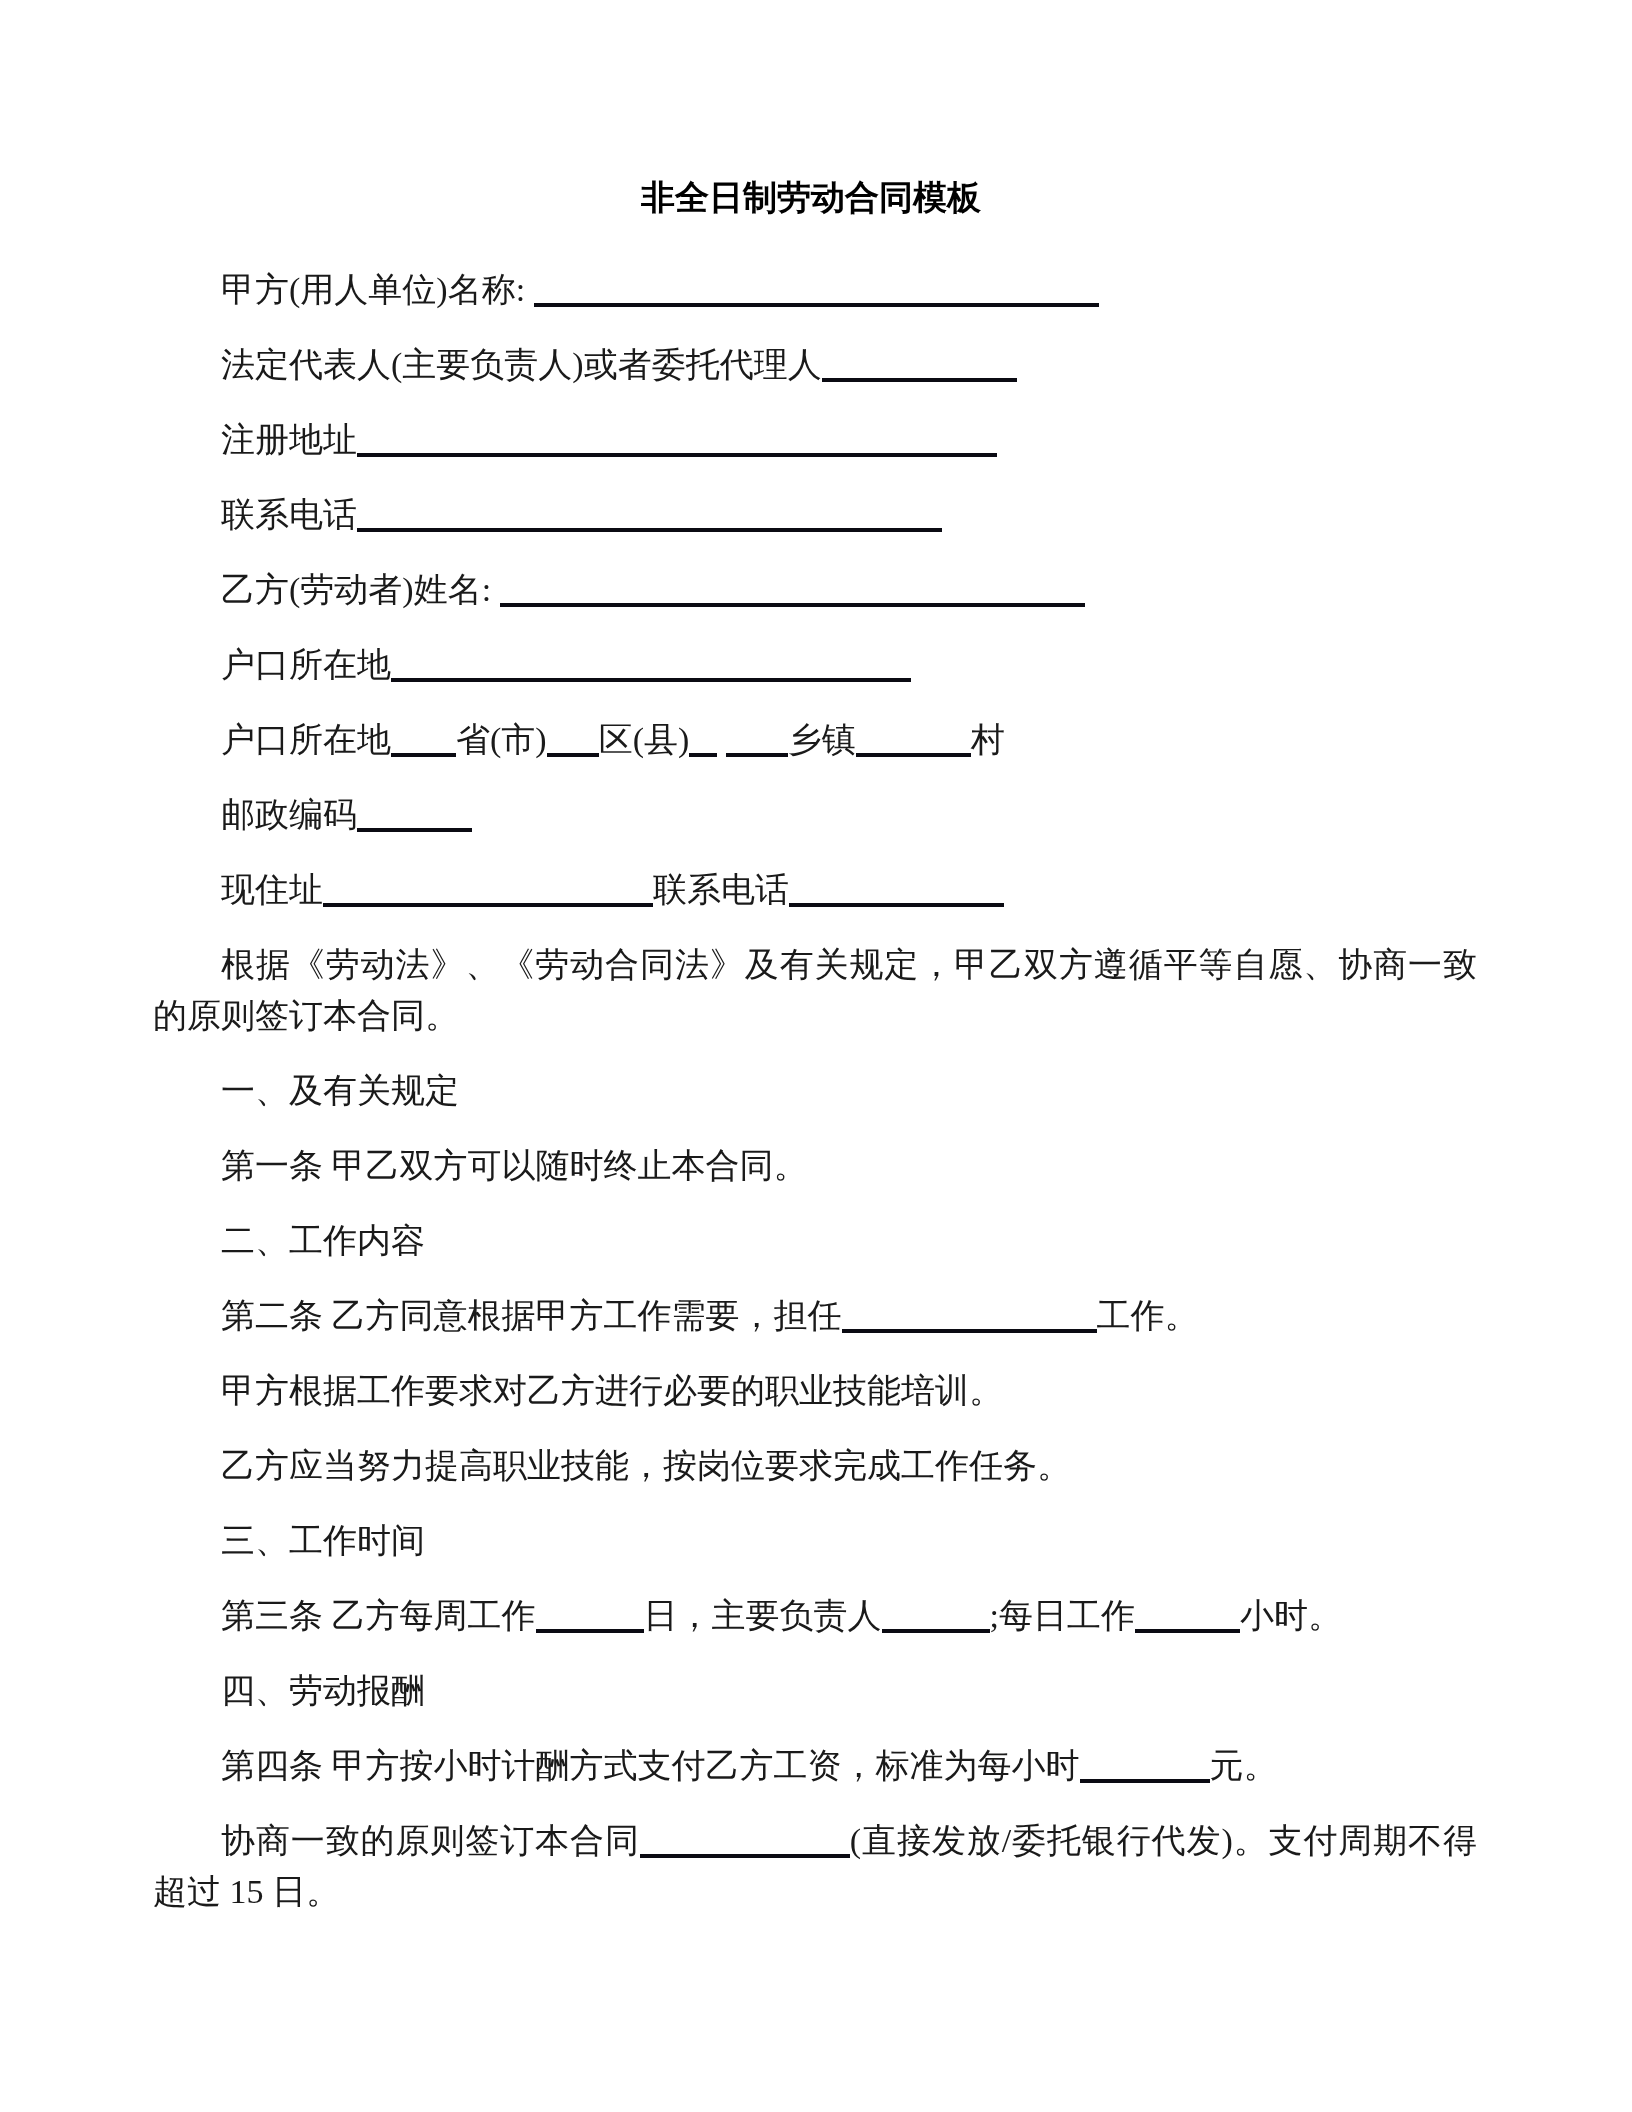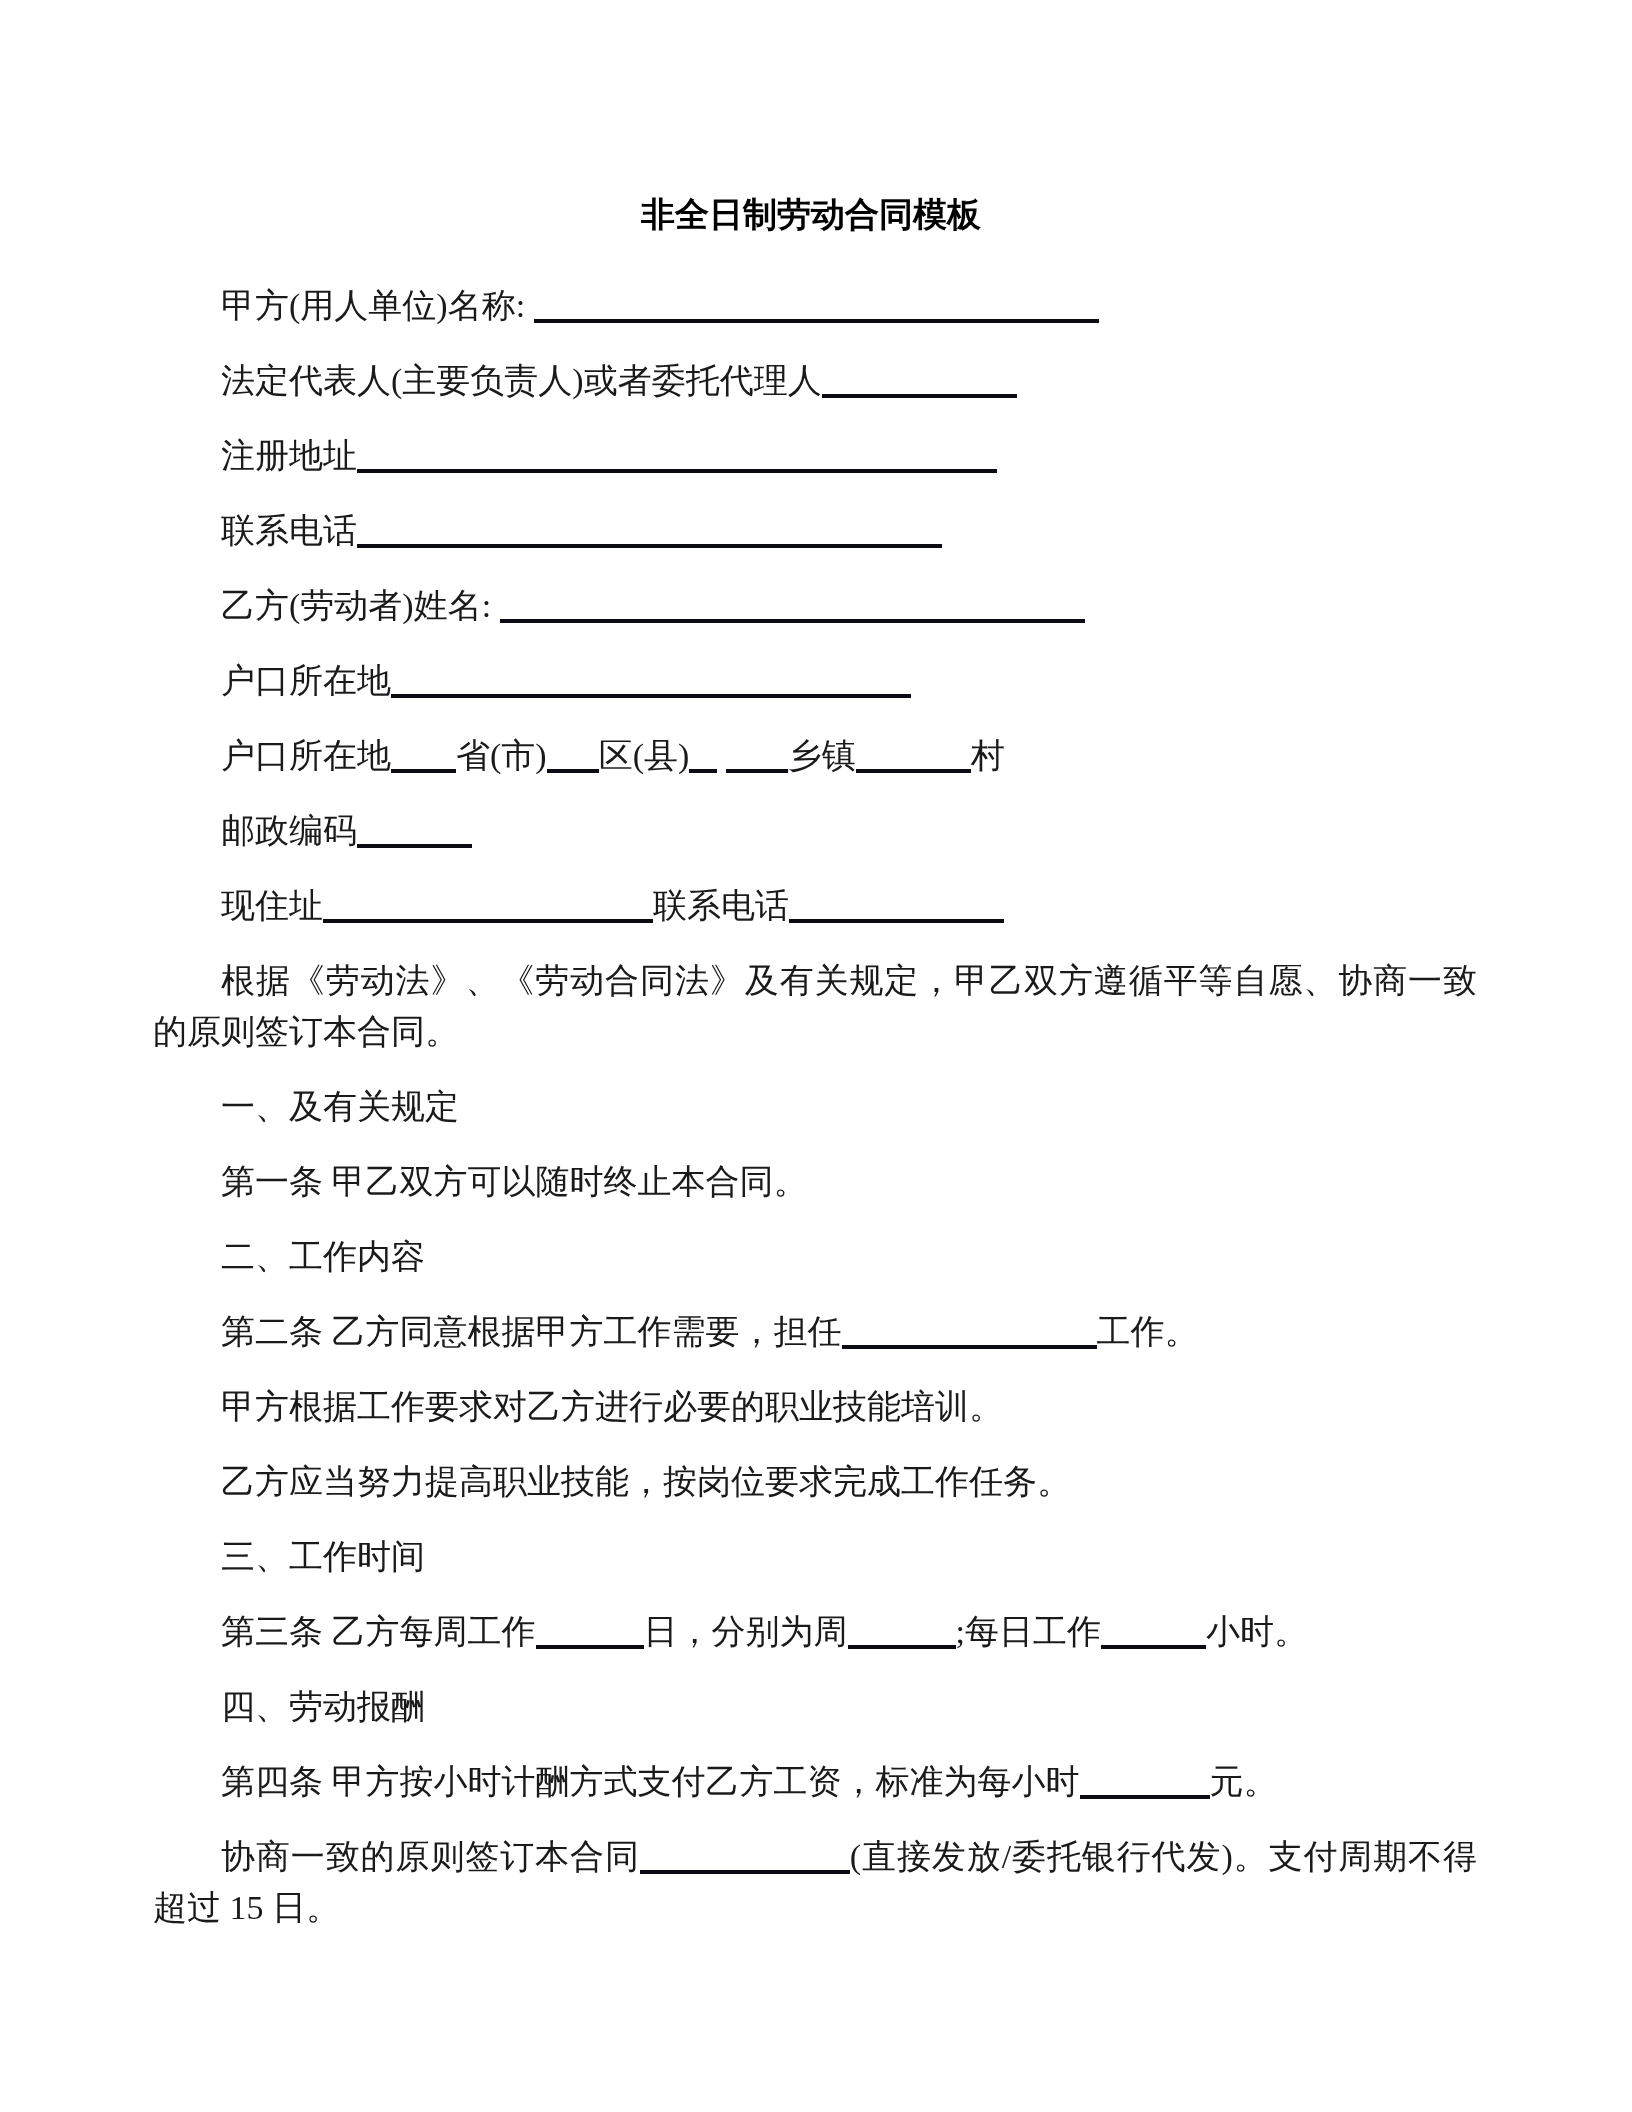--- a/index.html
+++ b/index.html
@@ -13,23 +13,23 @@
     height: 2112px;
     box-sizing: border-box;
     background: #ffffff;
     padding: 178px 155px 0 145px;
     overflow: hidden;
     font-family: "Liberation Serif", "DejaVu Serif", serif;
     font-size: 34px;
     color: #1a1a1a;
   }
   .doc-title {
-    margin: 16px 0 46px 0;
+    margin: 0 0 46px 0;
     text-align: center;
-    font-family: Liberation Sans, sans-serif;
+    font-family: Liberation Serif, serif;
     font-weight: 700;
     font-size: 34px;
     color: #000000;
     line-height: 40px;
   }
   .doc-body p.ln {
     margin: 0 0 24px 8px;
     line-height: 51px;
     text-indent: 68px;
     white-space: normal;
@@ -61,18 +61,18 @@
       <p class="ln field"><span>邮政编码</span><span class="blank" style="width: 115px;"></span></p>
       <p class="ln field"><span>现住址</span><span class="blank" style="width: 330px;"></span><span>联系电话</span><span class="blank" style="width: 215px;"></span></p>
       <p class="ln para"><span>根据《劳动法》、《劳动合同法》及有关规定，甲乙双方遵循平等自愿、协商一致的原则签订本合同。</span></p>
       <p class="ln field"><span>一、及有关规定</span></p>
       <p class="ln field"><span>第一条 甲乙双方可以随时终止本合同。</span></p>
       <p class="ln field"><span>二、工作内容</span></p>
       <p class="ln field"><span>第二条 乙方同意根据甲方工作需要，担任</span><span class="blank" style="width: 255px;"></span><span>工作。</span></p>
       <p class="ln field"><span>甲方根据工作要求对乙方进行必要的职业技能培训。</span></p>
       <p class="ln field"><span>乙方应当努力提高职业技能，按岗位要求完成工作任务。</span></p>
       <p class="ln field"><span>三、工作时间</span></p>
-      <p class="ln field"><span>第三条 乙方每周工作</span><span class="blank" style="width: 108px;"></span><span>日，分别为周</span><span class="blank" style="width: 108px;"></span><span>;每日工作</span><span class="blank" style="width: 105px;"></span><span>小时。</span></p>
+      <p class="ln field"><span>第三条 乙方每周工作</span><span class="blank" style="width: 108px;"></span><span>日，主要负责人</span><span class="blank" style="width: 108px;"></span><span>;每日工作</span><span class="blank" style="width: 105px;"></span><span>小时。</span></p>
       <p class="ln field"><span>四、劳动报酬</span></p>
       <p class="ln field"><span>第四条 甲方按小时计酬方式支付乙方工资，标准为每小时</span><span class="blank" style="width: 130px;"></span><span>元。</span></p>
       <p class="ln para"><span>协商一致的原则签订本合同</span><span class="blank" style="width: 210px;"></span><span>(直接发放/委托银行代发)。支付周期不得超过 15 日。</span></p>
     </div>
 </div>
 
 </body></html>

